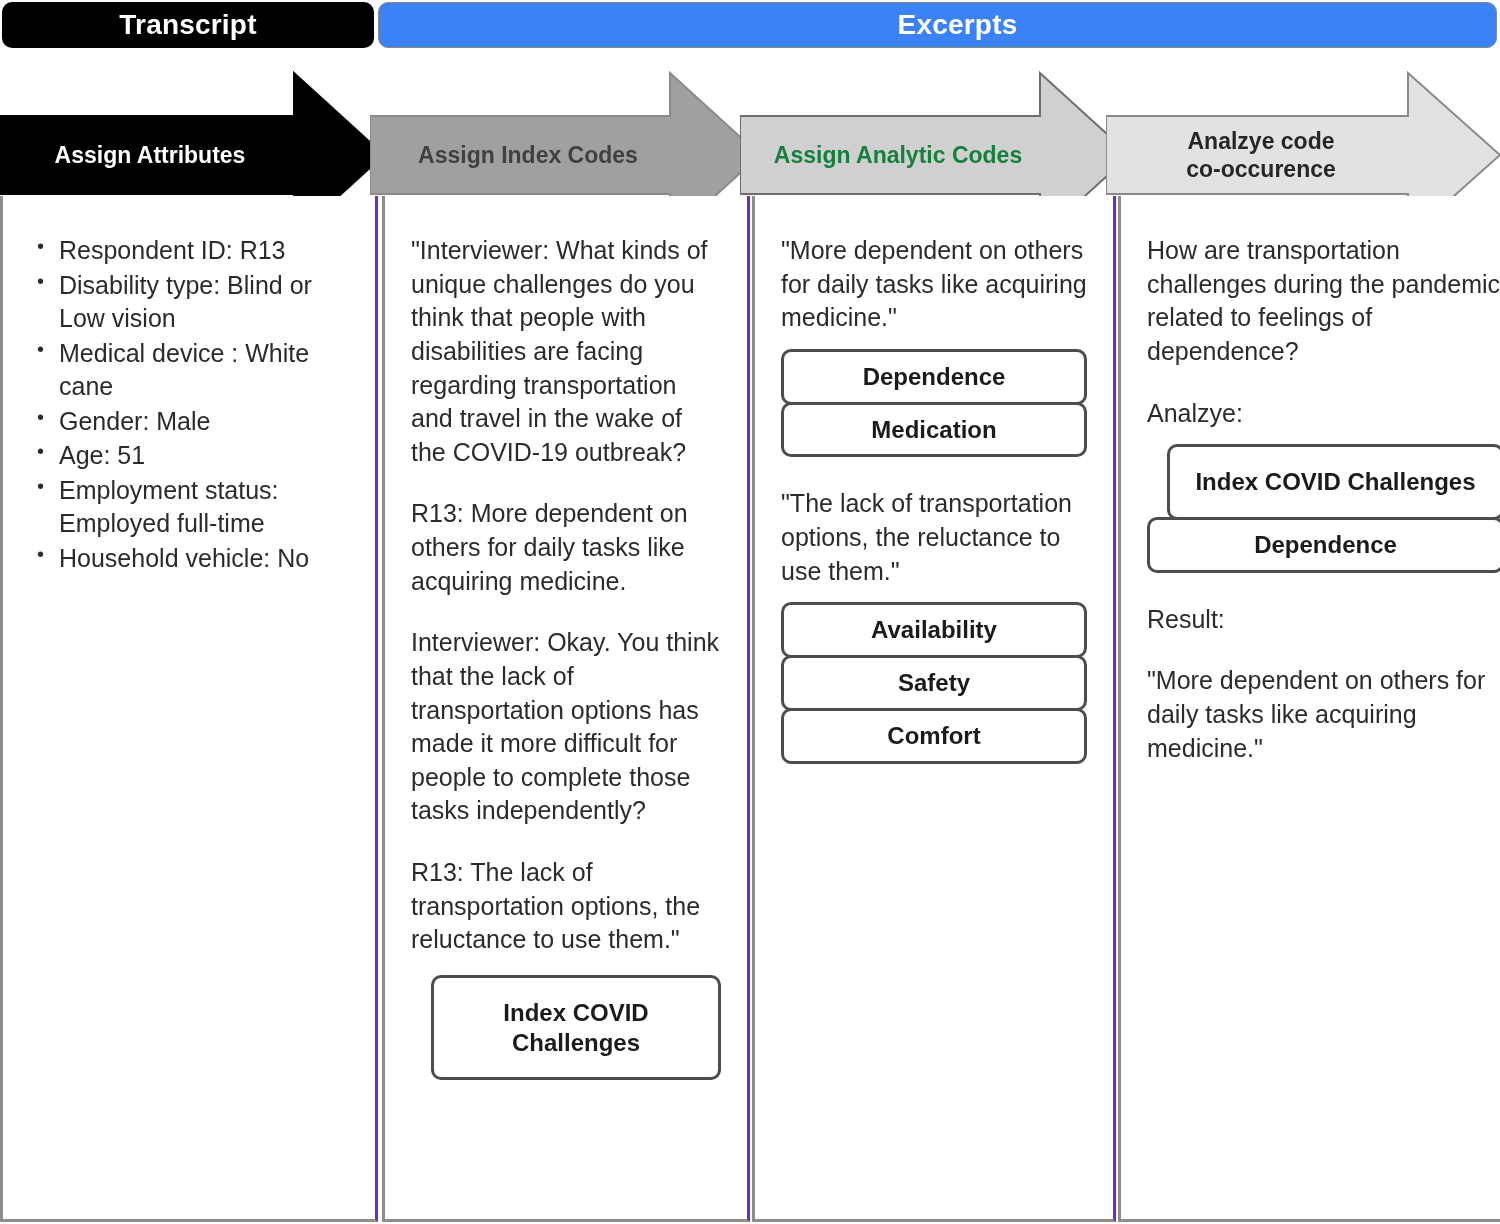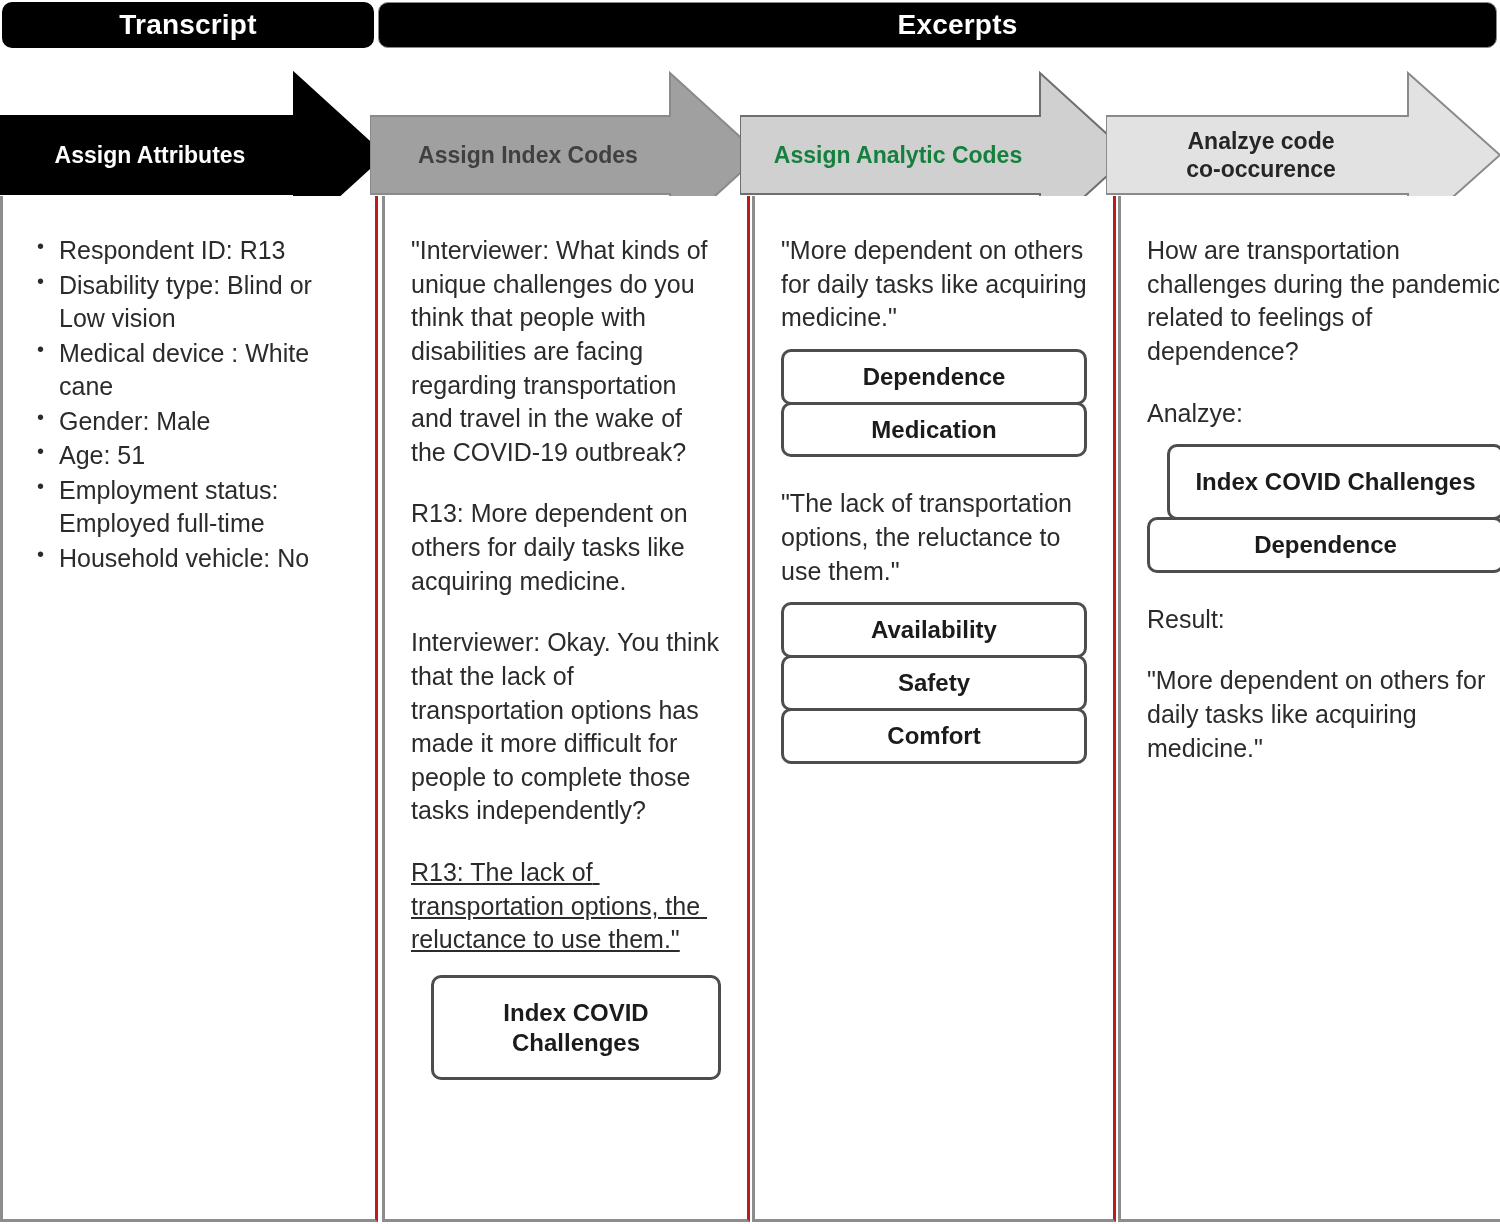--- a/index.html
+++ b/index.html
@@ -34,21 +34,21 @@
     box-sizing: border-box;
   }
   #hdr-transcript {
     left: 2px;
     width: 372px;
     background: #000000;
   }
   #hdr-excerpts {
     left: 378px;
     width: 1119px;
-    background: #000000;
+    background: #3b82f6;
     border: 1px solid #8a8a8a;
     padding-left: 40px;
   }
 
   
   .arrow-wrap {
     position: absolute;
     top: 64px;
     height: 182px;
   }
@@ -86,21 +86,21 @@
   #arrow4 .arrow-label { color: #262626; padding-right: 86px; }
 
   
   .panel {
     position: absolute;
     top: 196px;
     height: 1026px;
     background: #ffffff;
     box-sizing: border-box;
     border-left: 3px solid #8d8d8d;
-    border-right: 3px solid #b91c1c;
+    border-right: 3px solid #6d28d9;
     border-bottom: 3px solid #8d8d8d;
     padding: 38px 26px 10px 26px;
     overflow: hidden;
   }
   #panel1 { left: 0px;    width: 378px; }
   #panel2 { left: 382px;  width: 368px; }
   #panel3 { left: 752px;  width: 364px; }
   #panel4 { left: 1118px; width: 415px; border-right: 3px solid #8d8d8d; }
 
   
@@ -127,21 +127,21 @@
 
   
   .para {
     font-size: 25px;
     line-height: 1.345;
     color: #2b2b2b;
     margin: 0 0 28px 0;
     white-space: pre-wrap;
   }
   .para.tight { margin-bottom: 14px; }
-  .para.nogap { margin-bottom: 6px; text-decoration: underline; }
+  .para.nogap { margin-bottom: 6px; }
 
   
   .codes {
     margin: 0 0 30px 0;
     border-radius: 6px;
   }
   .chip {
     border: 3px solid #4d4d4d;
     border-radius: 10px;
     background: #ffffff;

